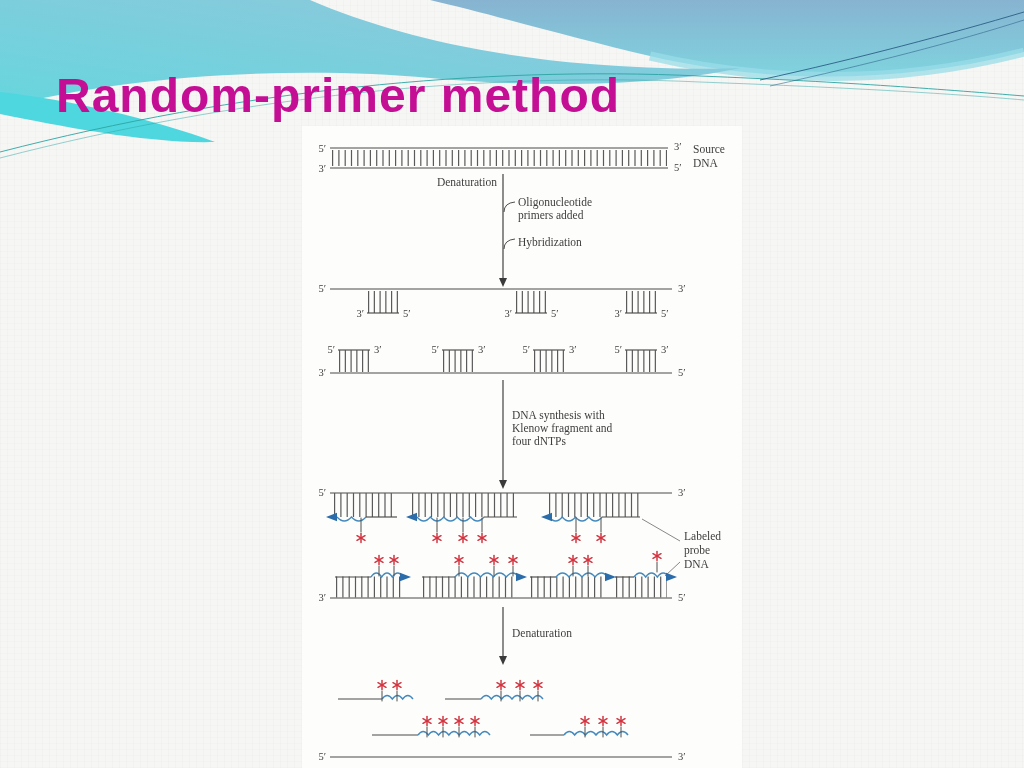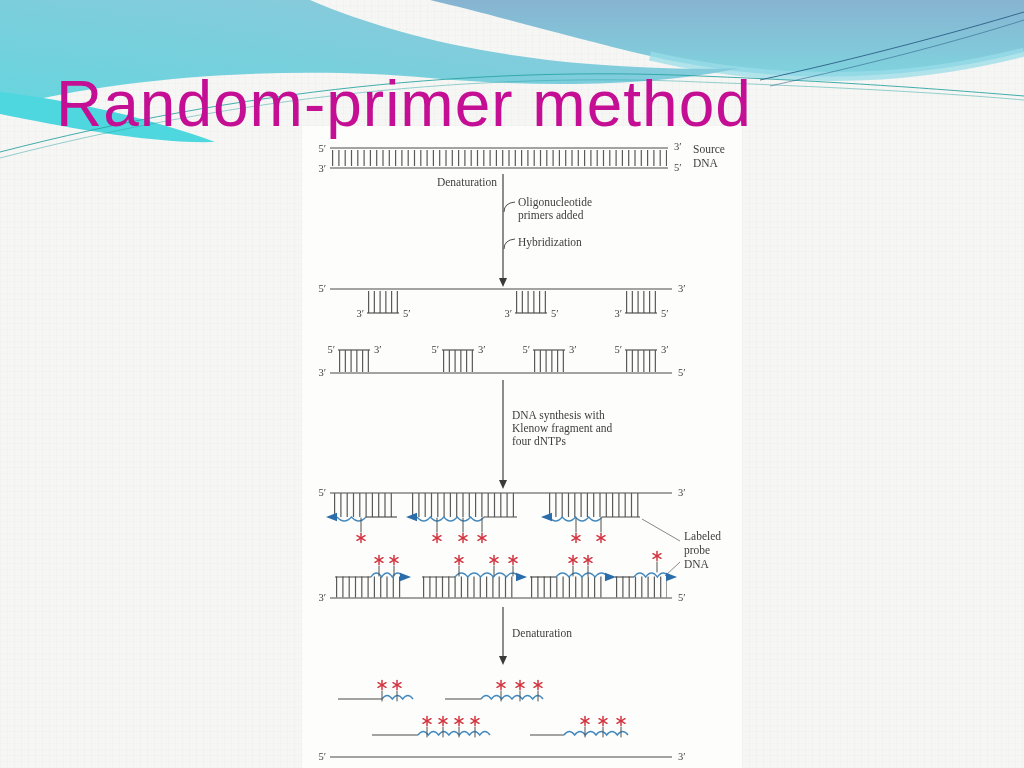--- a/index.html
+++ b/index.html
@@ -17,21 +17,21 @@
     background:
       repeating-linear-gradient(90deg, rgba(0,0,0,0.014) 0 1px, transparent 1px 7px),
       repeating-linear-gradient(0deg, rgba(0,0,0,0.010) 0 1px, transparent 1px 6px),
       #f6f6f4;
     font-family:"Liberation Serif", serif;
   }
   .header-svg{position:absolute;top:0;left:0;z-index:1;}
   .page-title{
     position:absolute;left:56px;top:72px;z-index:3;
     font-family:"Liberation Sans", sans-serif;
-    font-weight:400;font-size:64px;letter-spacing:1px;line-height:1;
+    font-weight:700;font-size:48px;letter-spacing:1px;line-height:1;
     color:var(--title-magenta);white-space:nowrap;
   }
   .figure-panel{
     position:absolute;left:302px;top:126px;width:440px;height:642px;
     background:#fdfdfb;z-index:2;
   }
   .diagram-svg{position:absolute;left:300px;top:128px;z-index:4;}
   .diagram-svg text{fill:var(--text);}
   .lb{font:11.5px "Liberation Serif", serif;}
   .pr{font:10.5px "Liberation Serif", serif;}

